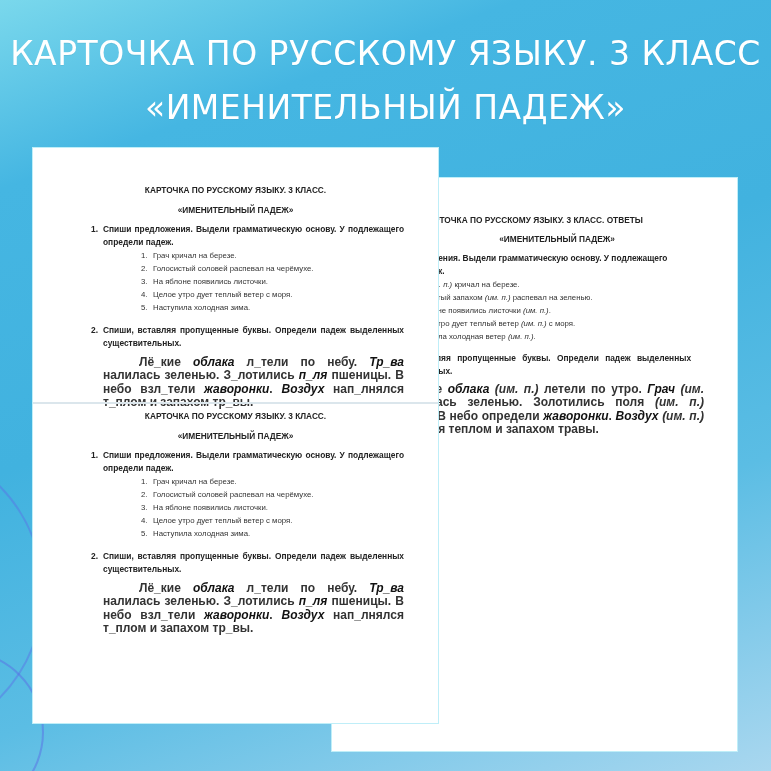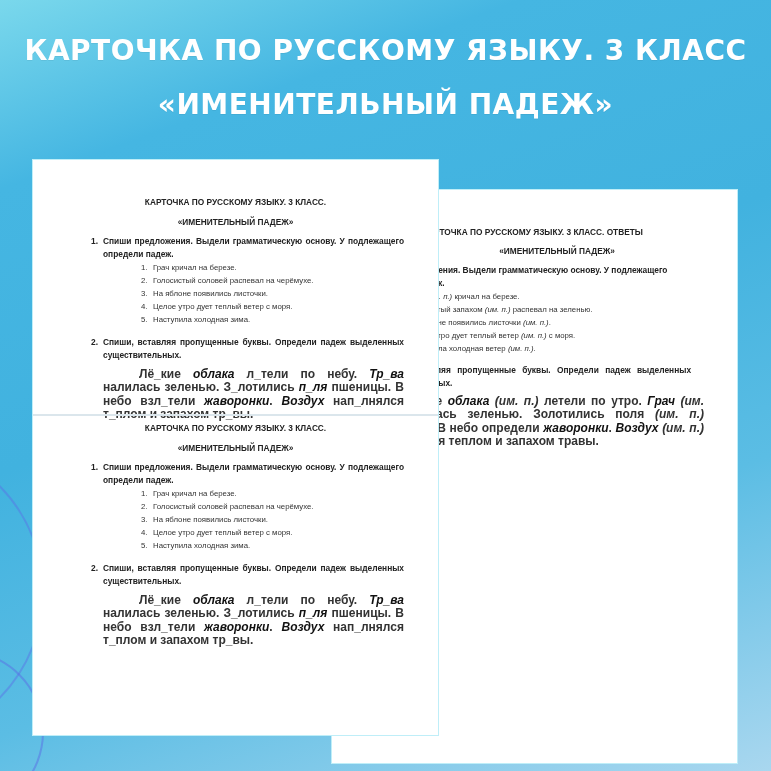--- a/index.html
+++ b/index.html
@@ -4,26 +4,26 @@
 <style>
   html, body { margin:0; padding:0; }
   body {
     width:771px; height:771px; position:relative; overflow:hidden;
     background: linear-gradient(160deg, #7ad8ec 0%, #45b6e2 18%, #41b2df 45%, #5bbde4 70%, #a9d7ef 100%);
     font-family: "Liberation Sans", sans-serif;
   }
   .bg-deco { position:absolute; border-radius:50%; border:2px solid rgba(90,110,230,0.45); }
   .banner-title {
     position:absolute; left:0; width:771px; text-align:center; color:#fff;
-    font-family:"DejaVu Sans", sans-serif; font-weight:bold; font-size:28px;
+    font-family:"DejaVu Sans", sans-serif; font-weight:normal; font-size:33px;
     letter-spacing:0.5px; text-shadow:0 1px 0 rgba(0,0,0,0.05);
   }
   #t1 { top:34px; }
   #t2 { top:88px; }
-  .page { position:absolute; background:#fff; border:1px solid #bfeef8; box-sizing:border-box; overflow:hidden;margin-top:12px; }
+  .page { position:absolute; background:#fff; border:1px solid #bfeef8; box-sizing:border-box; overflow:hidden; }
   #page-right { left:331px; top:177px; width:407px; height:575px; }
   #page-left { left:32px; top:147px; width:407px; height:577px; }
   .sep { position:absolute; left:0; right:0; height:2px; background:#dbe6ec; }
   .card { position:absolute; left:0; width:100%; font-family:"Liberation Sans", sans-serif; color:#222; }
   .card-title { text-align:center; font-weight:bold; font-size:8.3px; }
   .card-sub { text-align:center; font-weight:bold; font-size:8.3px; margin-top:10px; }
   .task { position:relative; font-size:8.4px; font-weight:bold; line-height:13px; text-align:justify; }
   .task .num { position:absolute; left:-12px; }
   .sent { font-size:7.8px; line-height:13px; color:#333; position:relative; }
   .sent .n { position:absolute; left:-12px; }

